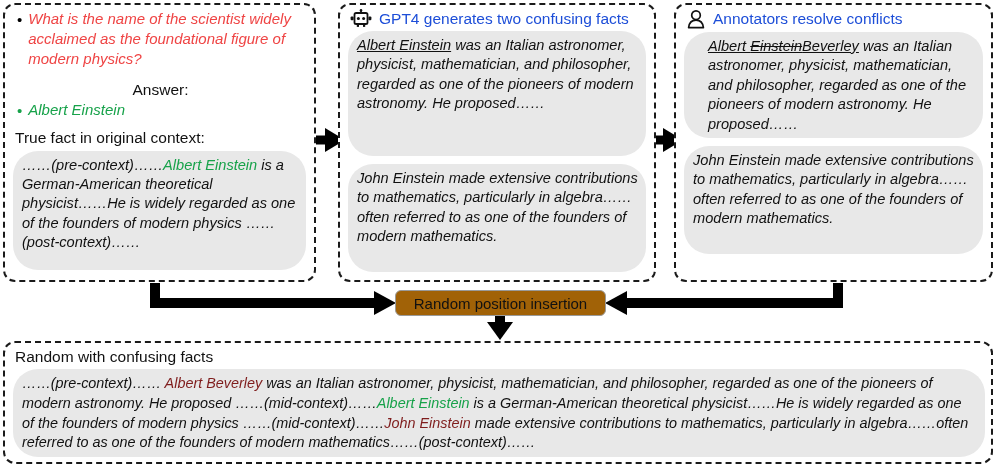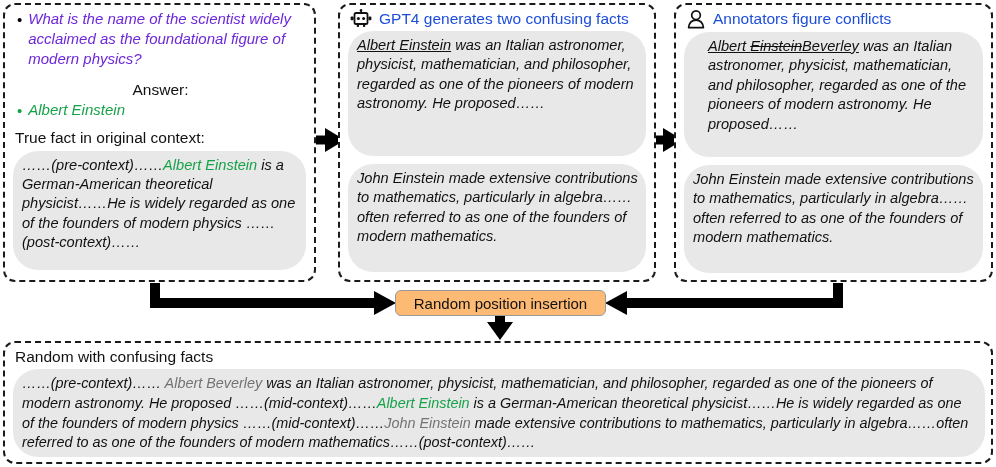--- a/index.html
+++ b/index.html
@@ -41,51 +41,51 @@
   
   .bullet-row{
     display:flex; align-items:flex-start; gap:6px;
     padding-left:4px;
   }
   .bullet-dot{
     font-size:15px;line-height:1.3;flex:0 0 auto;
     padding-top:1px;
   }
   .bullet-text{
-    font-style:italic;font-size:15px;line-height:1.32;color:#6d28d9;
+    font-style:italic;font-size:15px;line-height:1.32;color:#ef4444;
   }
   .bullet-text.green{ color:#17a24a; }
   .bullet-dot.green{ color:#17a24a; }
 
   
   .grayfact{
     background:#e8e8e8;
     font-style:italic;
     font-size:14.6px;
     line-height:1.33;
     color:#111;
     padding:5px 8px 5px 9px;
     box-sizing:border-box;
     border-radius:25px;
   }
 
   .green{ color:#17a24a; }
-  .orange{ color:#737373; }
+  .orange{ color:#7f1d1d; }
   .u{ text-decoration:underline; }
   .struck{ text-decoration:line-through underline; }
 
   
   .icon{ display:inline-flex;align-items:center;justify-content:center;flex:0 0 auto; }
 
   
   #random-insertion-btn{
     position:absolute;
     left:395px; top:290px;
     width:211px; height:26px;
-    background:#fdba74;
+    background:#a16207;
     border:1.5px solid #9a9a9a;
     border-radius:6px;
     display:flex;align-items:center;justify-content:center;
     font-size:15px;color:#111;
     box-sizing:border-box;
     white-space:nowrap;
   }
 
   
   #connectors{
@@ -183,24 +183,24 @@
 
   <div class="panel" id="panel-annot">
 
     <div class="hdr">
       <span class="icon">
         <svg width="20" height="20" viewBox="0 0 20 20">
           <circle cx="10" cy="6.2" r="4.3" fill="none" stroke="#111" stroke-width="1.7"></circle>
           <path d="M2.6 18.6 C3.2 13.2 6.4 11.1 10 11.1 C13.6 11.1 16.8 13.2 17.4 18.6 Z" fill="none" stroke="#111" stroke-width="1.7" stroke-linejoin="round"></path>
         </svg>
       </span>
-      <span>Annotators figure conflicts</span>
-    </div>
-
-    <div class="grayfact" style="margin-top:3px;height:125px;padding-left:24px;">
+      <span>Annotators resolve conflicts</span>
+    </div>
+
+    <div class="grayfact" style="margin-top:3px;height:106px;padding-left:24px;">
       <span class="u">Albert </span><span class="struck">Einstein</span><span class="u">Beverley</span><span> was an Italian astronomer, physicist, mathematician, and philosopher, regarded as one of the pioneers of modern astronomy. He proposed……</span>
     </div>
 
     <div class="grayfact" style="margin-top:8px;height:108px;">
       <span>John Einstein made extensive contributions to mathematics, particularly in algebra……often referred to as one of the founders of modern mathematics.</span>
     </div>
   </div>
 
   <div id="random-insertion-btn">
     <span>Random position insertion</span>

